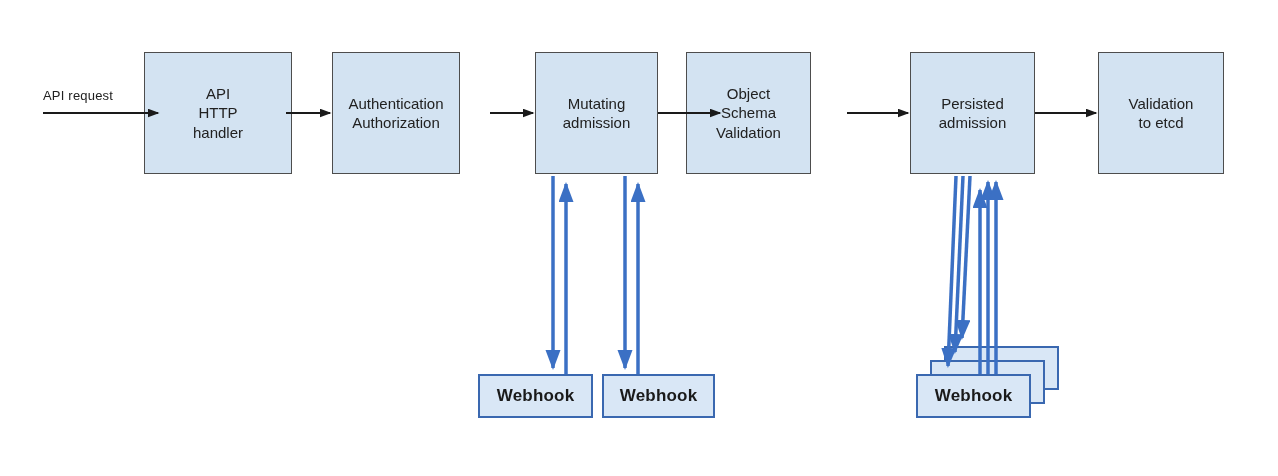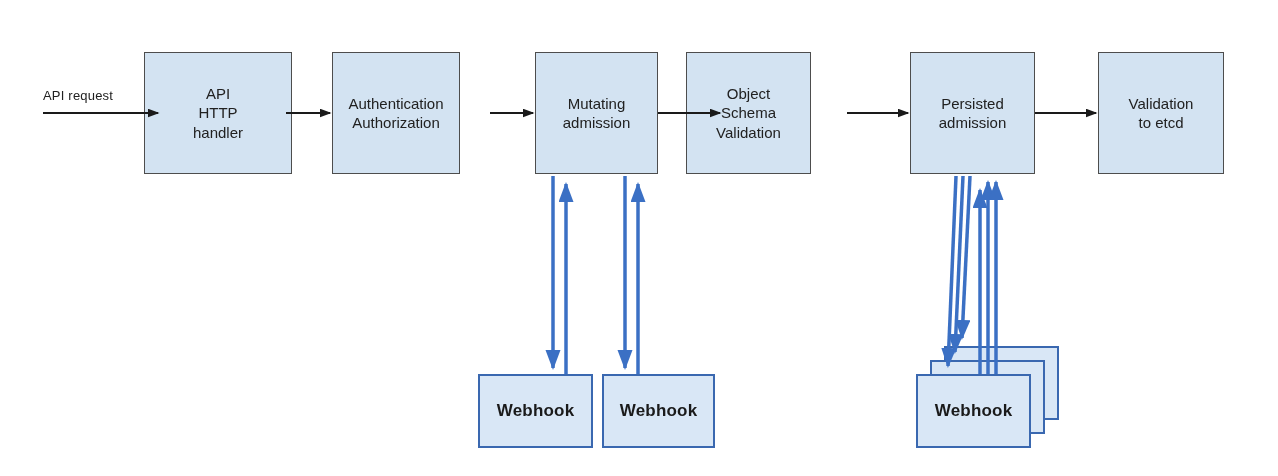--- a/index.html
+++ b/index.html
@@ -16,21 +16,21 @@
   }
   .node-label{
     white-space:pre-line;font-size:15px;line-height:1.28;
     color:var(--text,#212121);
   }
   .request-label{
     position:absolute;left:43px;top:88px;font-size:13px;letter-spacing:.2px;
     color:var(--text,#212121);
   }
   .webhook{
-    position:absolute;width:115px;height:74px;box-sizing:border-box;
+    position:absolute;width:115px;height:44px;box-sizing:border-box;
     background:var(--webhook_fill,#d9e7f6);
     border:2px solid var(--webhook_border,#3a68b0);
     display:flex;align-items:center;justify-content:center;
   }
   .webhook-label{font-weight:bold;font-size:17px;color:#1a1a1a;letter-spacing:.2px;}
   svg.arrows{position:absolute;left:0;top:0;pointer-events:none;}
   .flow-line{stroke:var(--flow_arrow,#1a1a1a);stroke-width:1.8;fill:none;}
   .hook-line{stroke:var(--webhook_arrow,#3b70c4);stroke-width:3.5;fill:none;}
   .flow-head{fill:var(--flow_arrow,#1a1a1a);}
   .hook-head{fill:var(--webhook_arrow,#3b70c4);}

